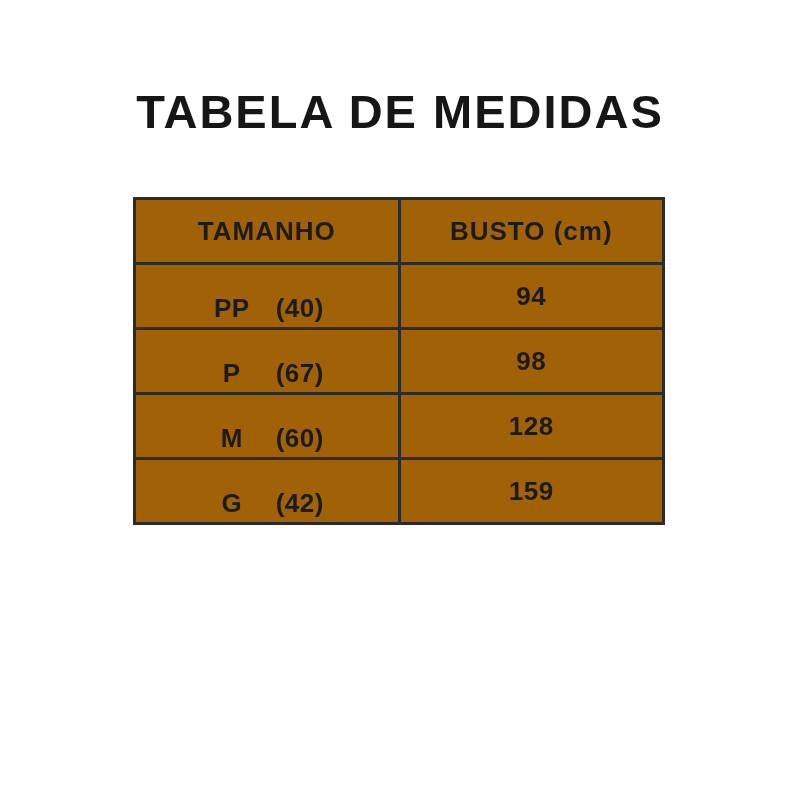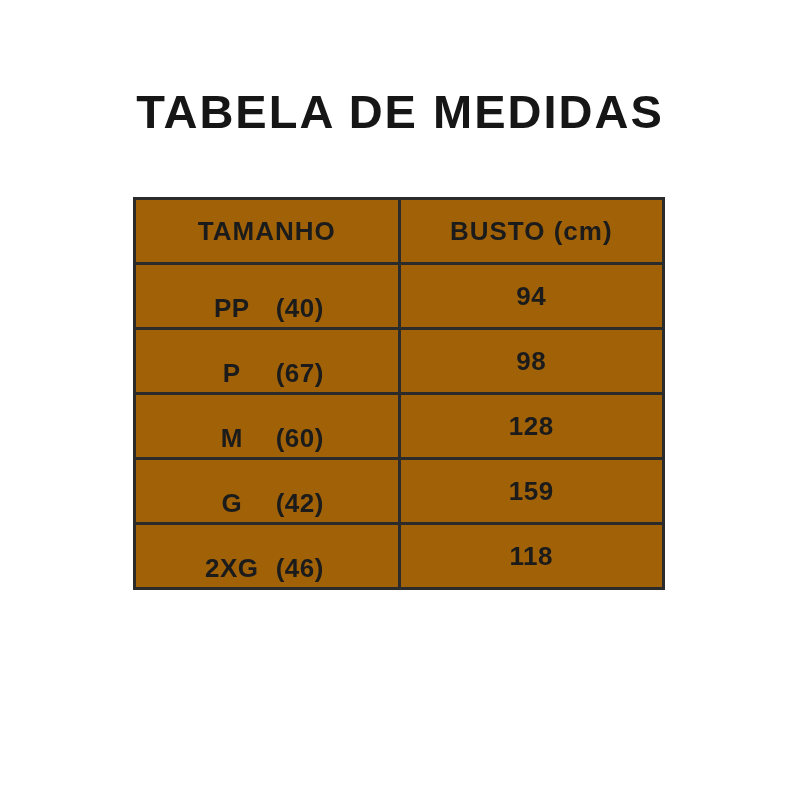--- a/index.html
+++ b/index.html
@@ -109,23 +109,14 @@
     </tr>
     <tr>
       <td>
         <div class="size-wrap">
           <span class="size-code">G</span>
           <span class="size-paren">(42)</span>
         </div>
       </td>
       <td>159</td>
     </tr>
-    <tr>
-      <td>
-        <div class="size-wrap">
-          <span class="size-code">2XG</span>
-          <span class="size-paren">(46)</span>
-        </div>
-      </td>
-      <td>118</td>
-    </tr>
   </tbody>
 </table>
 
 </body></html>

